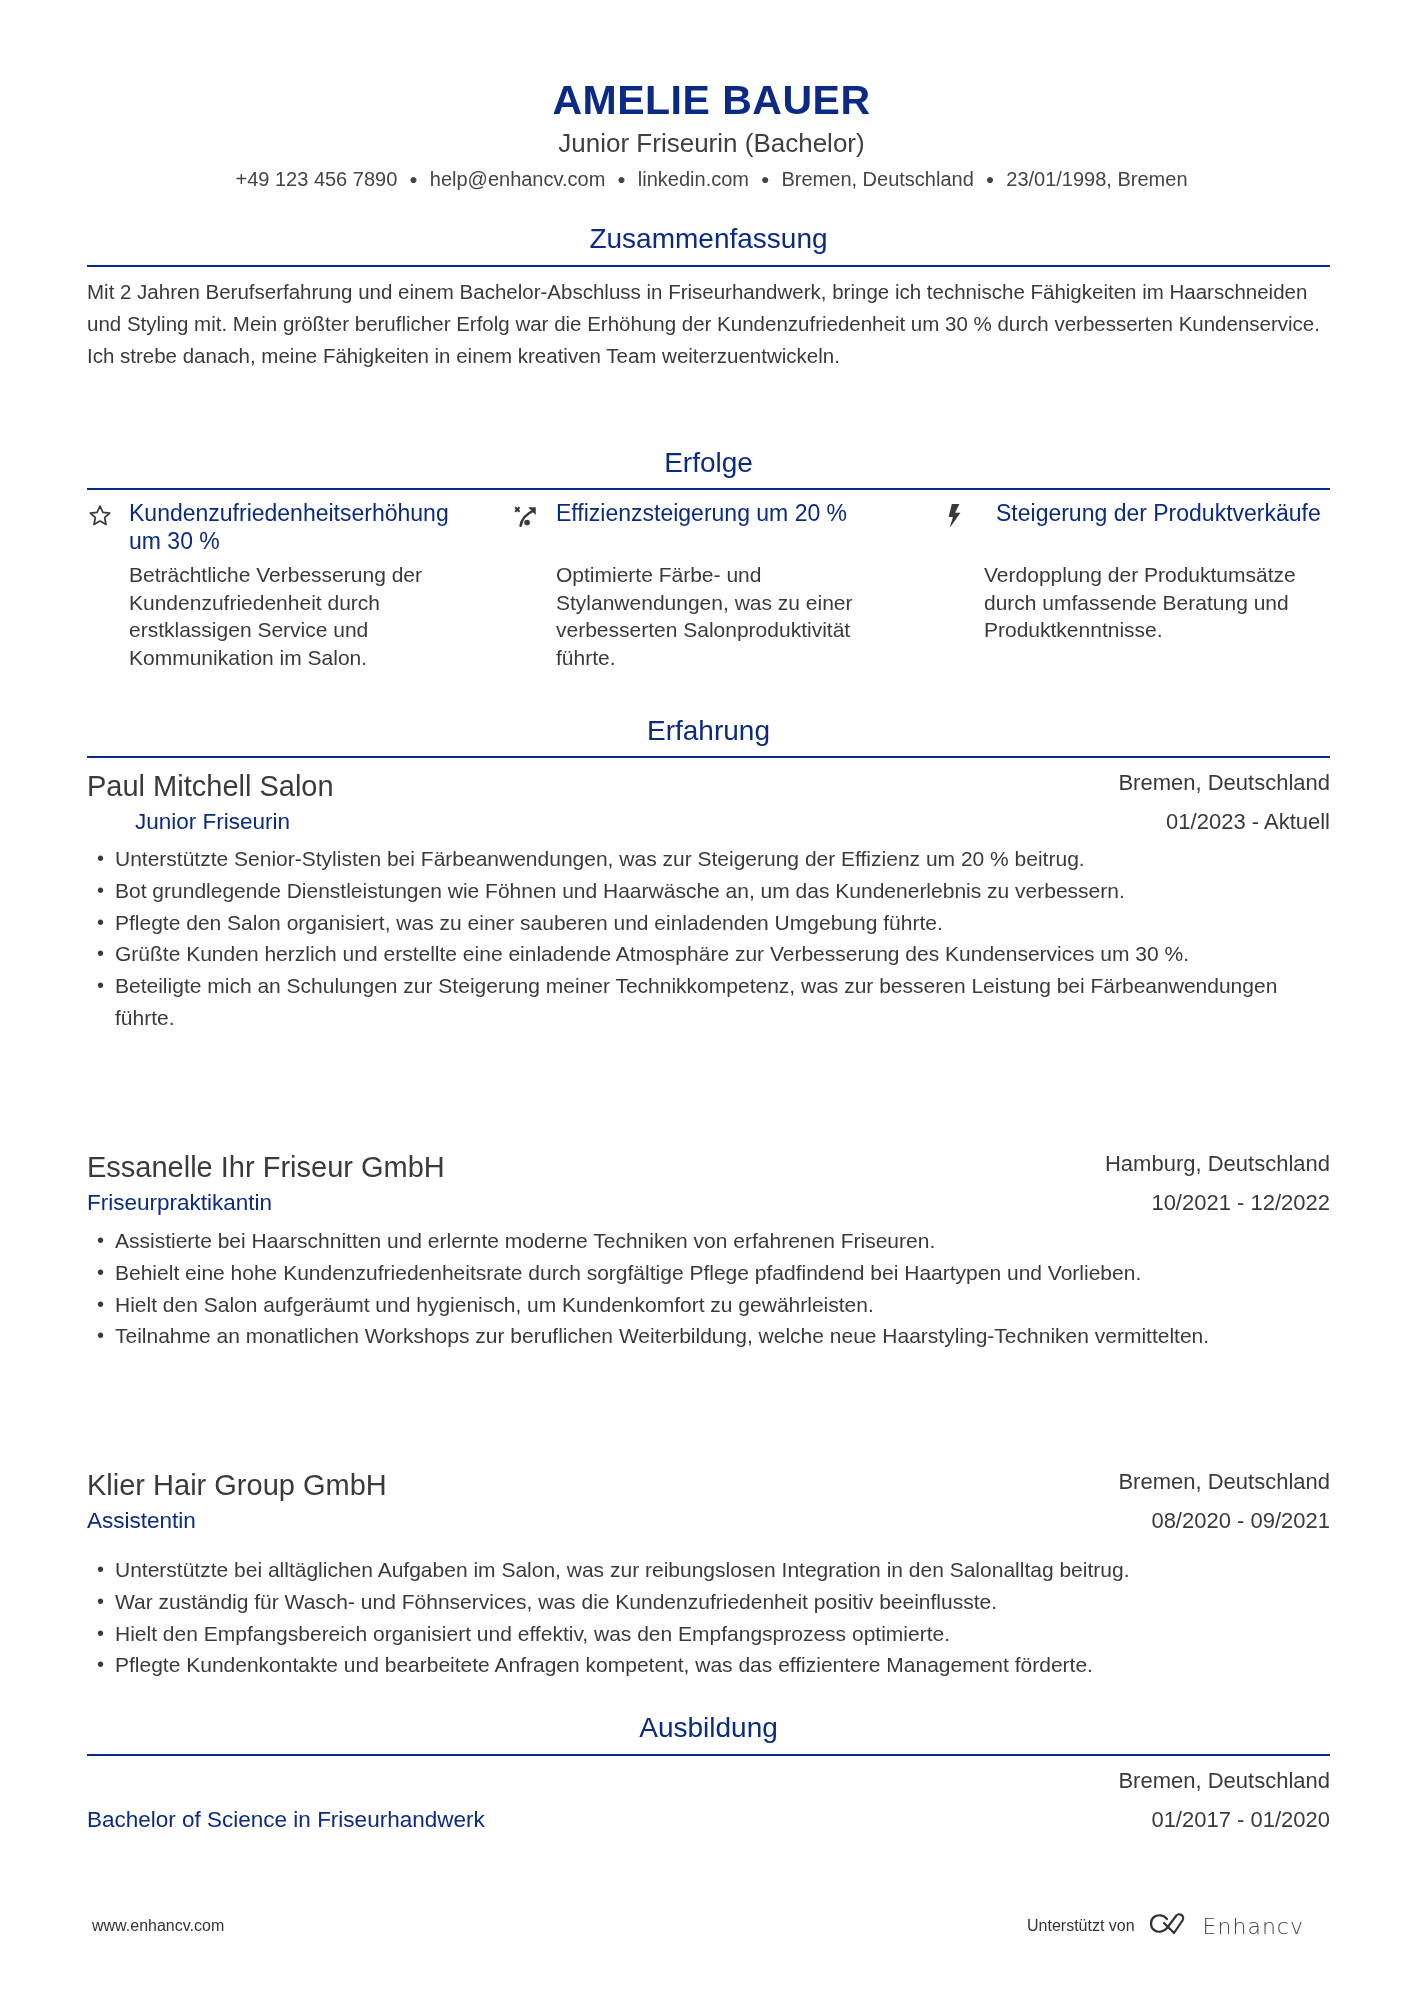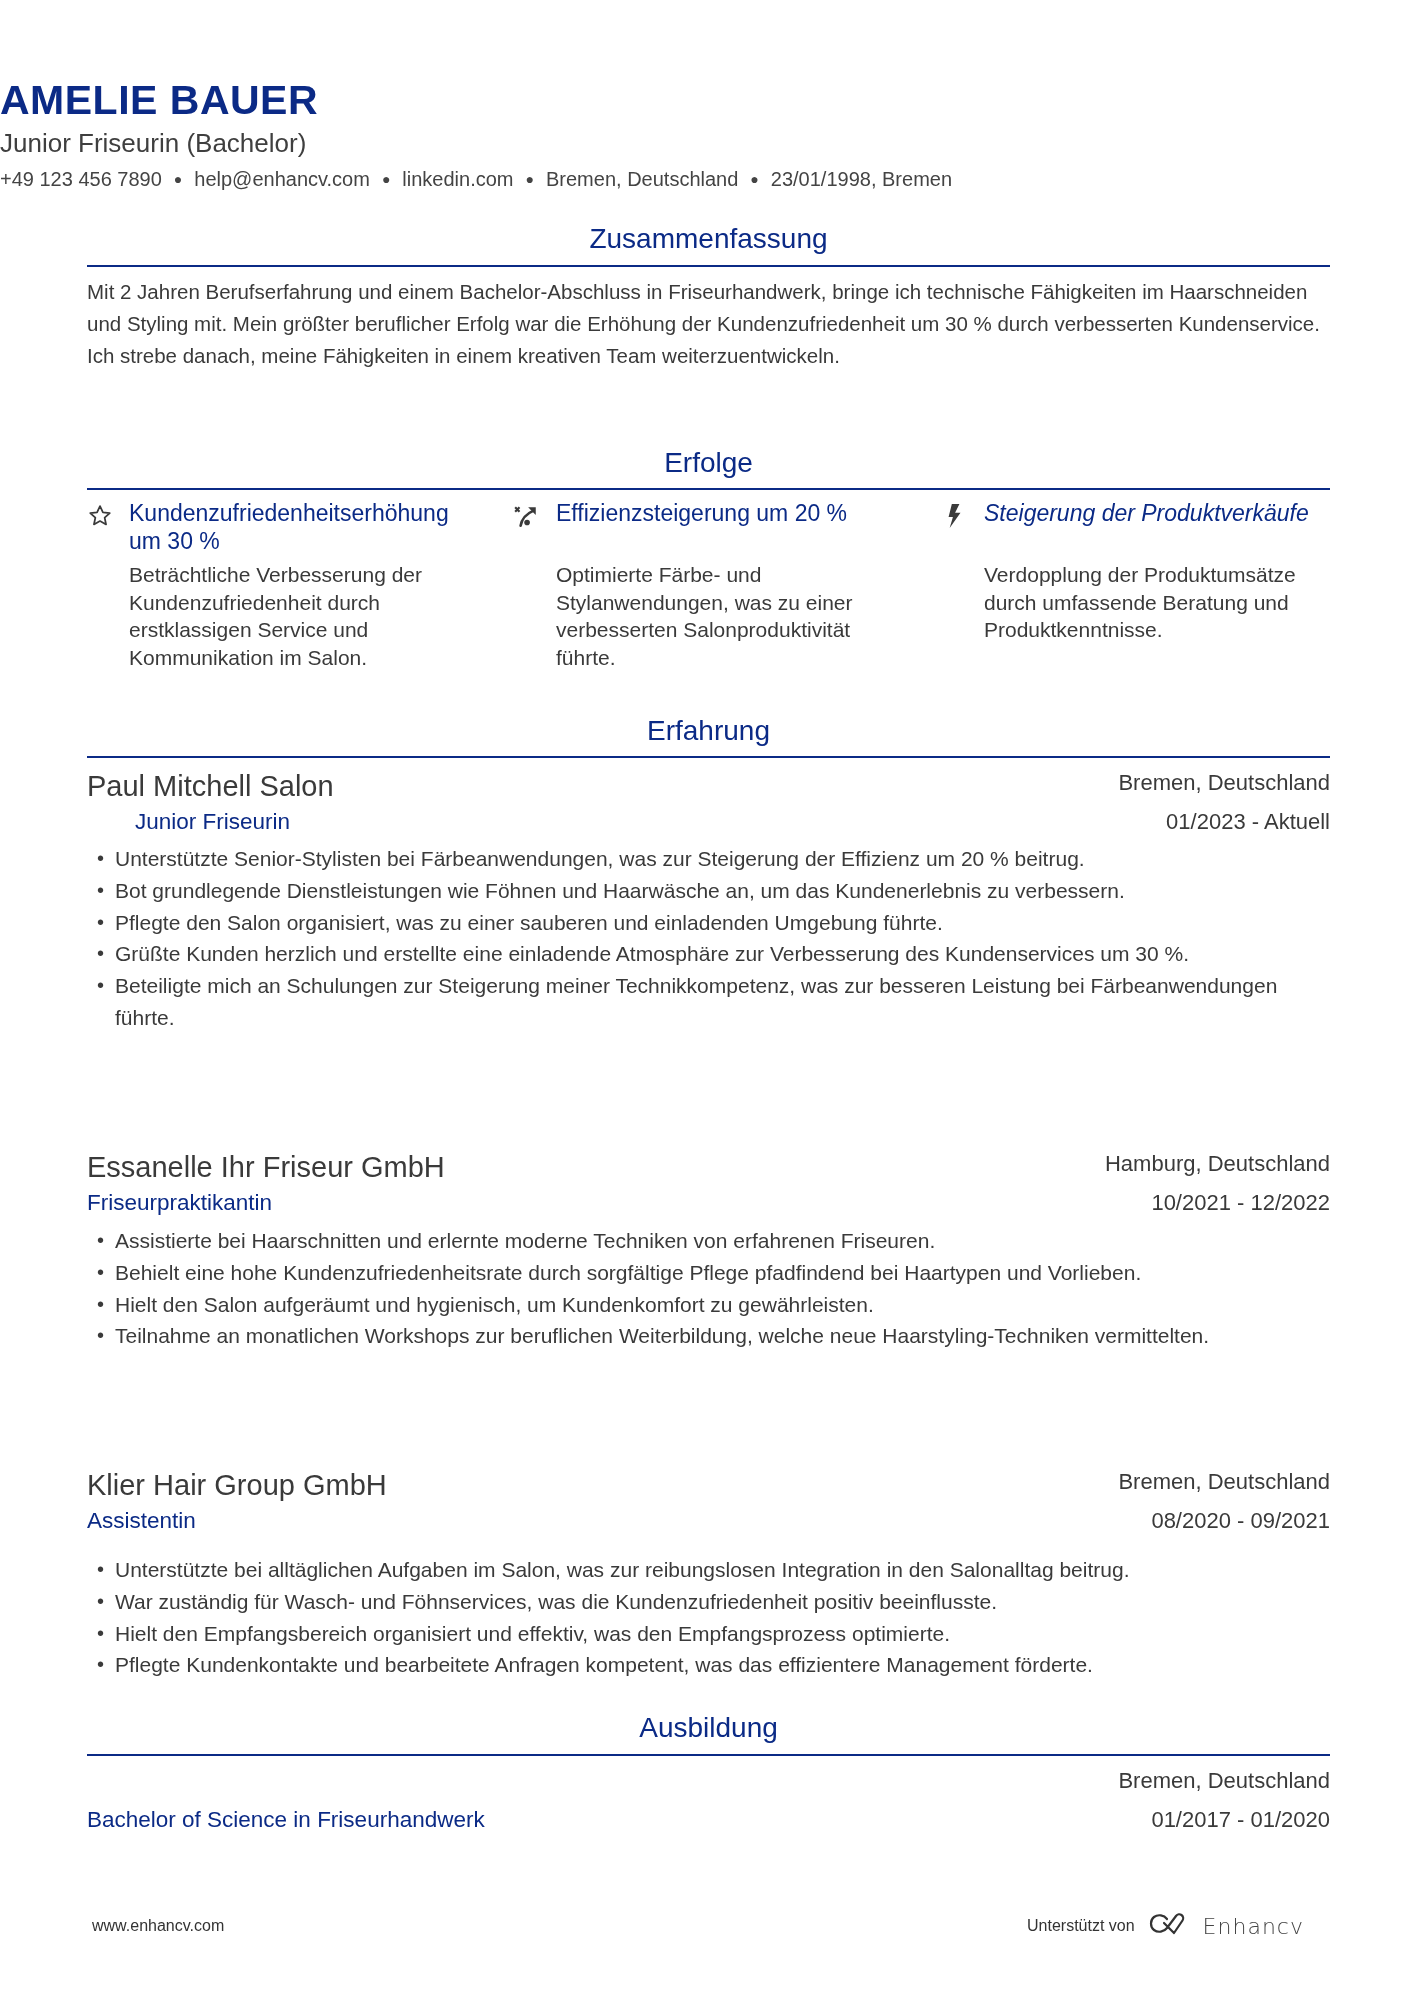--- a/index.html
+++ b/index.html
@@ -1,20 +1,20 @@
 <!DOCTYPE html>
 <html><head>
 <meta charset="utf-8">
 <style>
   * { box-sizing: border-box; margin: 0; padding: 0; }
   html, body { width: 1410px; height: 1995px; background: #ffffff; }
   body { font-family: "Liberation Sans", "DejaVu Sans", sans-serif; color: #3a3a3a; position: relative; overflow: hidden; }
   .page { position: absolute; left: 0; top: 0; width: 1410px; height: 1995px; }
 
-  .header { position: absolute; left: 0; top: 74px; width: 1410px; text-align: left; }
+  .header { position: absolute; left: 0; top: 74px; width: 1410px; text-align: center; padding-left: 13px; }
   .name { font-size: 41px; font-weight: 700; color: #0b2a86; letter-spacing: 0.5px; line-height: 52px; }
   .subtitle { font-size: 26px; color: #3f3f3f; line-height: 34px; margin-top: 0px; }
   .contacts { font-size: 20px; color: #444; line-height: 28px; margin-top: 5px; }
   .contacts .sep { display: inline-block; margin: 0 12px; font-size: 14px; vertical-align: 2px; color: #444; }
 
   .section-title { position: absolute; left: 87px; width: 1243px; text-align: center; font-size: 28px; color: #0b2a86; line-height: 34px; }
   .rule { position: absolute; left: 87px; width: 1243px; height: 0; border-top: 2px solid #0b2a86; }
 
   .summary { position: absolute; left: 87px; top: 276px; width: 1250px; font-size: 20.5px; line-height: 32px; color: #3a3a3a; }
 
@@ -78,21 +78,21 @@
     <div class="title" style="left:43px; width:370px;">Effizienzsteigerung um 20 %</div>
     <div class="desc" style="left:43px; width:350px;">Optimierte Färbe- und Stylanwendungen, was zu einer verbesserten Salonproduktivität führte.</div>
   </div>
 
   <div class="ach" style="left:941px; width:390px;">
     <span class="icon">
       <svg width="26" height="26" viewBox="0 0 24 24">
           <path d="M10 1h7l-4 8h5L8 23l3-10H7z" fill="#3a3a3a"></path>
         </svg>
     </span>
-    <div class="title" style="left:43px; width:330px;font-style:italic;">Steigerung der Produktverkäufe</div>
+    <div class="title" style="left:55px; width:330px;">Steigerung der Produktverkäufe</div>
     <div class="desc" style="left:43px; width:330px;">Verdopplung der Produktumsätze durch umfassende Beratung und Produktkenntnisse.</div>
   </div>
 
   <div class="section-title" style="top:714px;">Erfahrung</div>
   <div class="rule" style="top:756px;"></div>
 
   <div class="job-company" style="top:768px;">Paul Mitchell Salon</div>
   <div class="job-loc" style="top:768px;">Bremen, Deutschland</div>
   <div class="job-role" style="top:807px;margin-left:48px;">Junior Friseurin</div>
   <div class="job-date" style="top:807px;">01/2023 - Aktuell</div>

